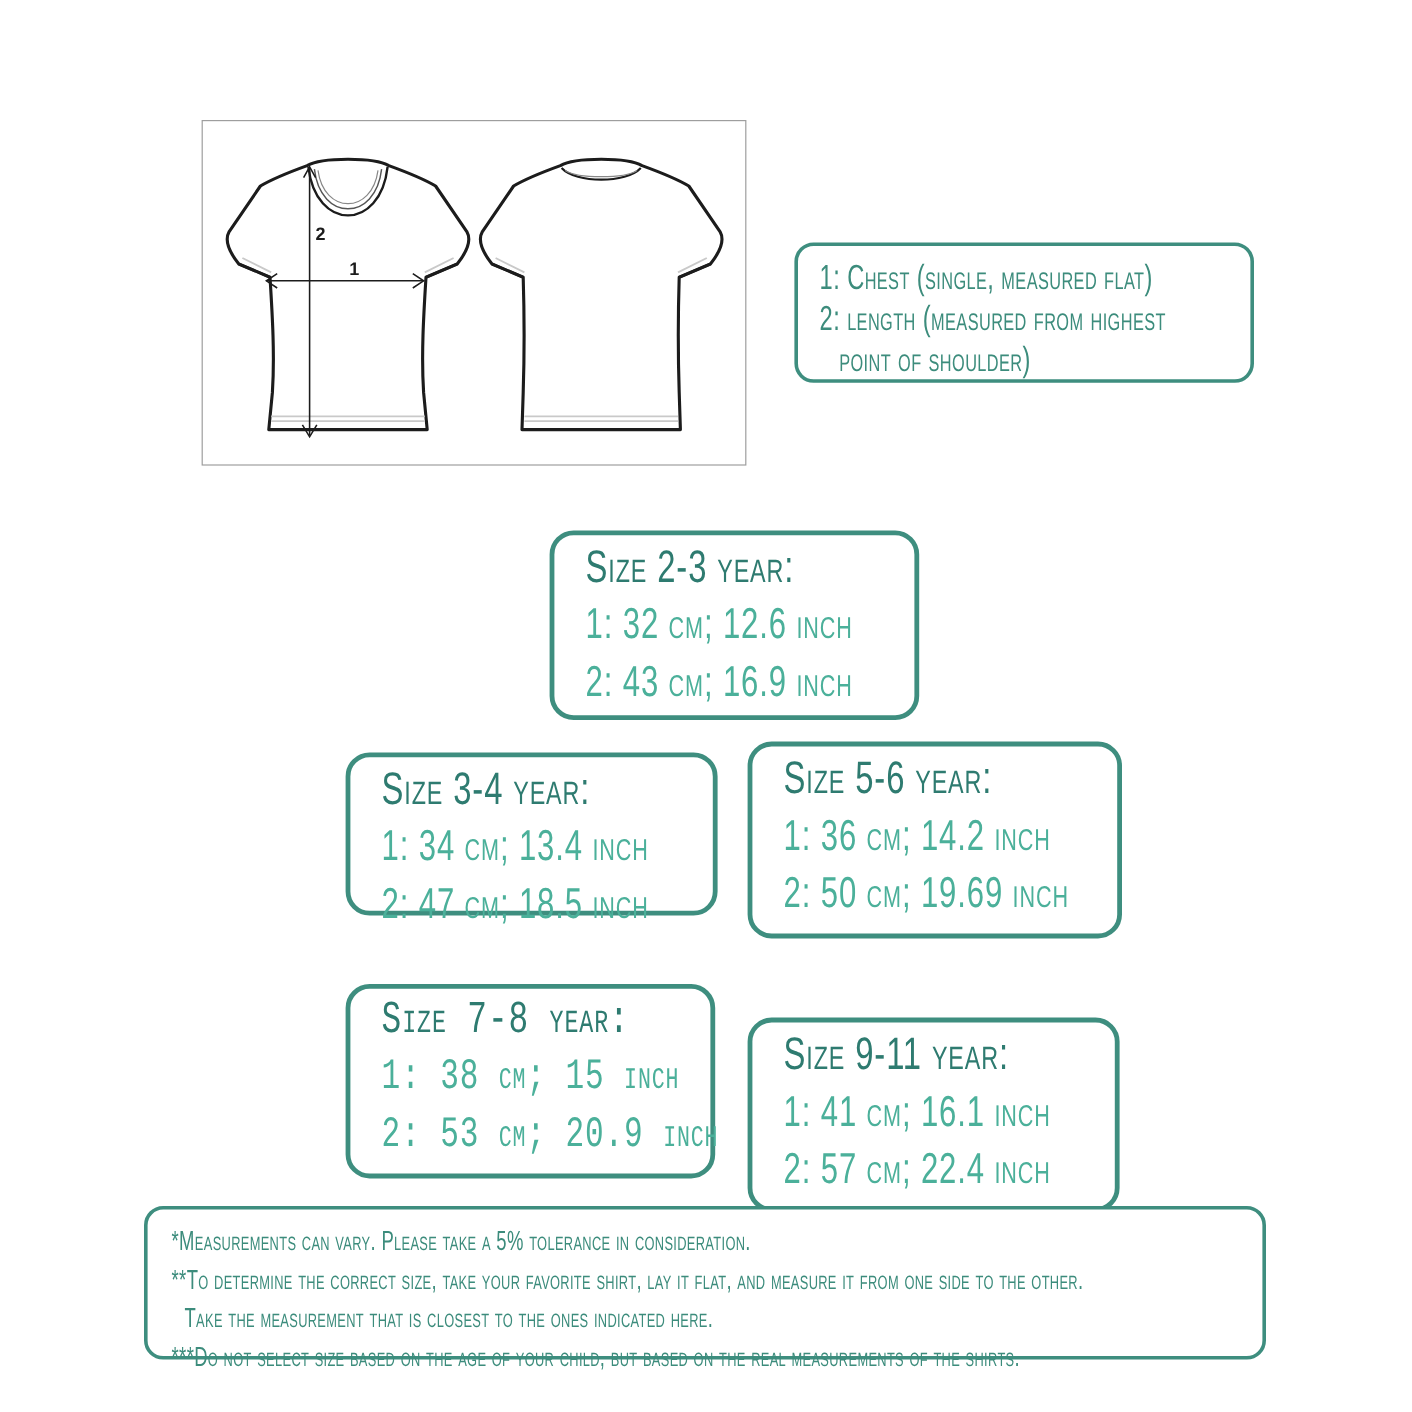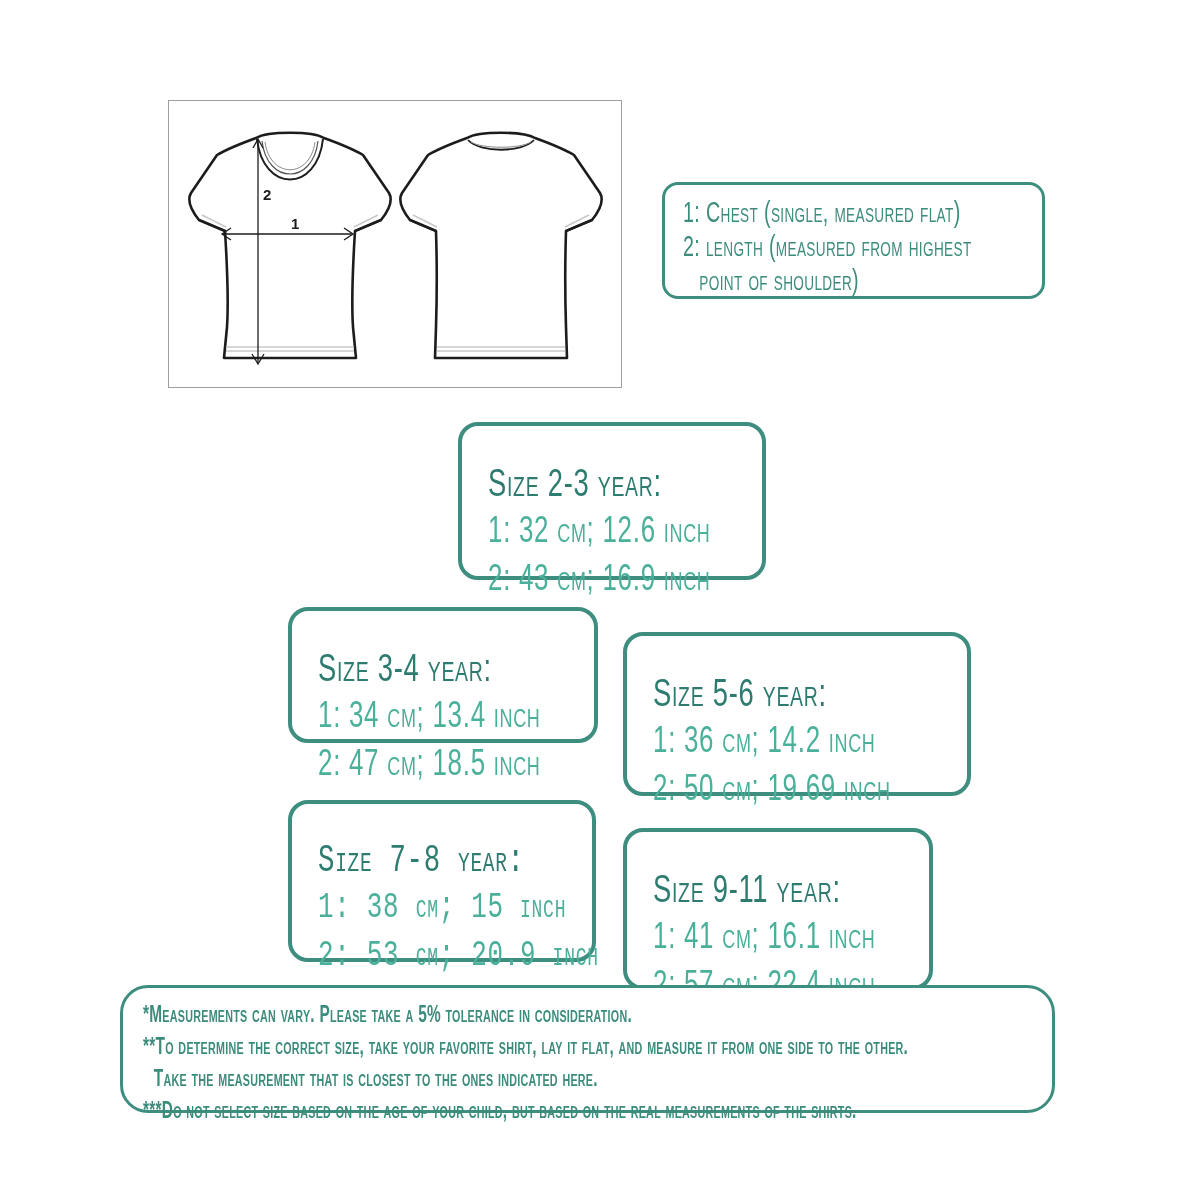--- a/index.html
+++ b/index.html
@@ -3,52 +3,52 @@
 <meta charset="utf-8">
 <style>
   html,body{margin:0;padding:0;background:#ffffff;}
   body{
     position:relative;width:1177px;height:1177px;overflow:hidden;
     font-family:"Liberation Sans", sans-serif;
   }
   
   .teal-box{
     position:absolute;background:#ffffff;border:4px solid #3E8E7F;
-    border-radius:20px;box-sizing:border-box;
+    border-radius:20px;box-sizing:border-box;margin-top:20px;
   }
   .smallcaps{font-variant:small-caps;}
   .sc-line{transform-origin:0 50%;white-space:nowrap;}
 
   
   .tshirt-panel{
     position:absolute;left:168px;top:100px;width:454px;height:288px;
     border:1px solid #9e9e9e;background:#ffffff;box-sizing:border-box;
   }
 
   
   .legend-box{left:662px;top:182px;width:383px;height:117px;border-width:3.5px;border-radius:16px;padding:10px 0 0 18px;}
   .legend-line{
     color:#3C8C7C;font-size:29px;line-height:34px;letter-spacing:.5px;
     transform:scaleX(.68);
   }
   .legend-line.indent{padding-left:24px;}
 
   
-  .size-box{padding:34px 0 0 26px;}
+  .size-box{padding:4px 0 0 26px;}
   .size-title{
     color:#2E7B70;font-size:38px;line-height:46px;letter-spacing:1px;
     transform:scaleX(.72);
   }
   .size-val{
     color:#4BB09A;font-size:36px;line-height:48px;letter-spacing:1px;
     transform:scaleX(.72);
   }
 
   
-  .notes-box{left:120px;top:985px;width:935px;height:128px;border-width:3.5px;border-radius:28px;padding:10px 0 0 20px;font-weight:bold;}
+  .notes-box{left:120px;top:985px;width:935px;height:128px;border-width:3.5px;border-radius:16px;padding:10px 0 0 20px;}
   .note-line{
     color:#3C8C7C;font-size:23px;line-height:32px;letter-spacing:.4px;
     transform:scaleX(.67);
   }
   .note-line.indent{padding-left:16px;}
 </style>
 </head>
 <body>
 
 <div class="tshirt-panel">
@@ -144,21 +144,21 @@
   <div class="size-val sc-line">1: 32 cm; 12.6 inch</div>
   <div class="size-val sc-line">2: 43 cm; 16.9 inch</div>
 </div>
 
 <div class="teal-box size-box smallcaps" style="left:288px;top:607px;width:310px;height:136px;">
   <div class="size-title sc-line">Size 3-4 year:</div>
   <div class="size-val sc-line">1: 34 cm; 13.4 inch</div>
   <div class="size-val sc-line">2: 47 cm; 18.5 inch</div>
 </div>
 
-<div class="teal-box size-box smallcaps" style="left:623px;top:632px;width:348px;height:164px;">
+<div class="teal-box size-box smallcaps" style="left:623px;top:598px;width:312px;height:164px;">
   <div class="size-title sc-line">Size 5-6 year:</div>
   <div class="size-val sc-line">1: 36 cm; 14.2 inch</div>
   <div class="size-val sc-line">2: 50 cm; 19.69 inch</div>
 </div>
 
 <div class="teal-box size-box smallcaps" style="left:288px;top:800px;width:308px;height:162px;font-family:Liberation Mono, monospace;">
   <div class="size-title sc-line">Size 7-8 year:</div>
   <div class="size-val sc-line">1: 38 cm; 15 inch</div>
   <div class="size-val sc-line">2: 53 cm; 20.9 inch</div>
 </div>

